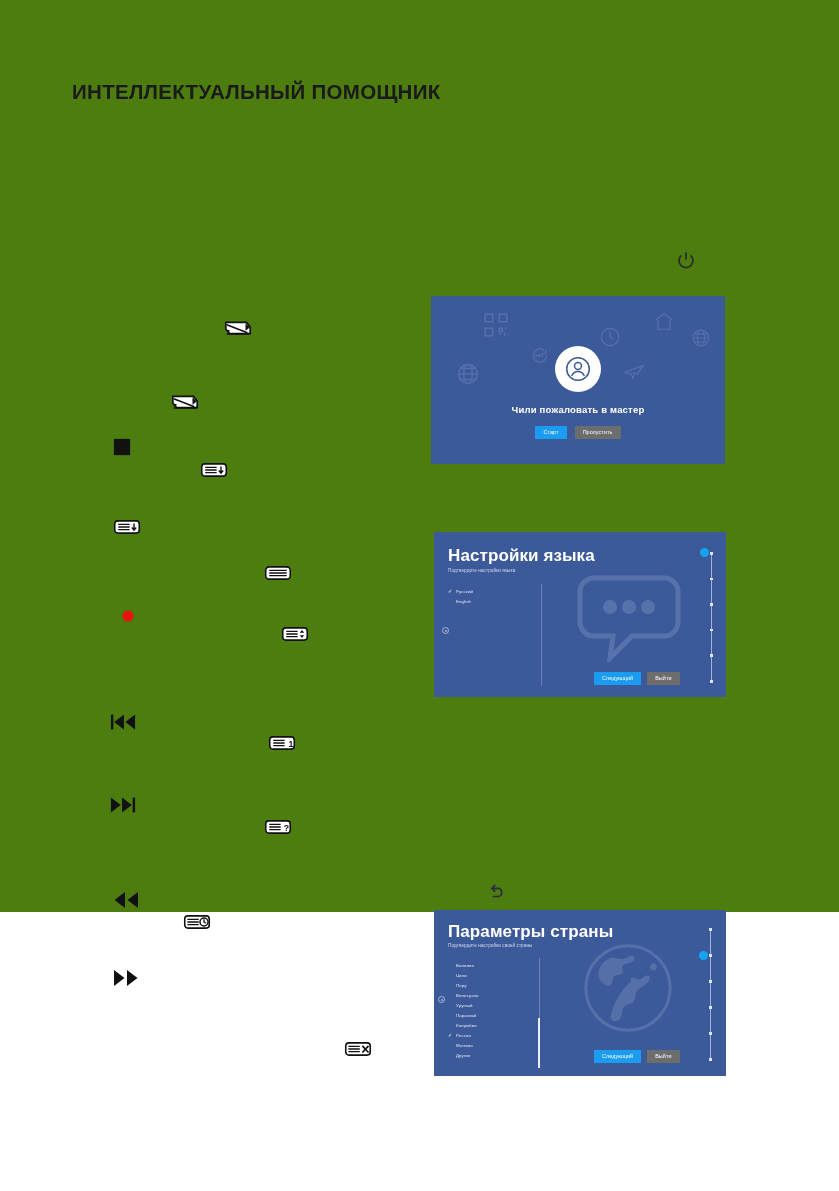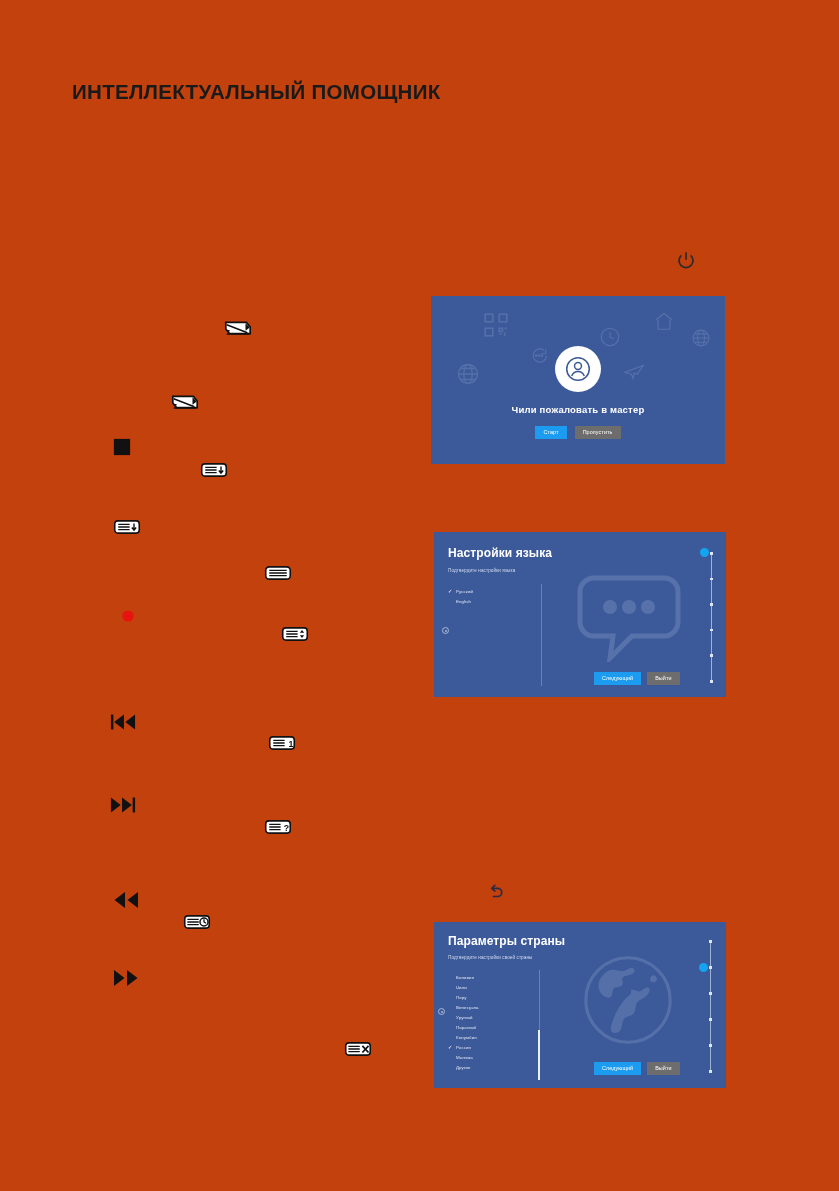--- a/index.html
+++ b/index.html
@@ -2,21 +2,21 @@
 <html><head>
 <meta charset="utf-8">
 <style>
   * { box-sizing: border-box; margin: 0; padding: 0; }
   html, body {
     width: 839px; height: 1191px;
     background: #ffffff;
     font-family: "Liberation Sans", sans-serif;
     overflow: hidden;
   }
-  .page { position: relative; width: 839px; height: 1191px; background:#c2410c;padding-left:7px; }
+  .page { position: relative; width: 839px; height: 912px; background:#4d7c0f;padding-left:7px; }
 
   
   .doc-title {
     position: absolute; left: 72px; top: 80px;
     font-size: 20.5px; font-weight: bold; letter-spacing: 0.3px;
     color: #1a1a1a; white-space: nowrap;
   }
 
   
   .glyph {
@@ -62,21 +62,21 @@
     font-family: "Liberation Sans", sans-serif;
     white-space: nowrap;
   }
   .btn-primary { background: #1b9cf0; }
   .btn-muted   { background: #6d6d6d; }
 
   
   .panel-title {
     position: absolute; left: 14px;
     color: #ffffff; font-weight: bold; letter-spacing: 0.1px;
-    font-size: 12px;
+    font-size: 17px;
   }
   .panel-sub {
     position: absolute; left: 14px;
     color: #cfd9ee; font-size: 4.6px; letter-spacing: 0.1px;
   }
   .opt-list { position: absolute; }
   .opt-row {
     display: flex; align-items: center;
     height: 10px; font-size: 4.4px; color: #dfe6f5;
     letter-spacing: 0.1px; white-space: nowrap;
@@ -343,21 +343,21 @@
           <div class="step-tick" style="left: 276.2px; top: 45.6px;"></div>
           <div class="step-tick" style="left: 276.2px; top: 71.2px;"></div>
           <div class="step-tick" style="left: 276.2px; top: 96.8px;"></div>
           <div class="step-tick" style="left: 276.2px; top: 122.4px;"></div>
           <div class="step-tick" style="left: 276.2px; top: 148px;"></div>
         </div>
       <div class="step-dot" style="left:266px; top:16px;"></div>
     </div>
   </div>
 
-  <div class="panel" id="panel-country" style="left: 434px; top: 910px; width: 292px; height: 166px; background: rgb(60, 90, 154); margin-top: 12px;">
+  <div class="panel" id="panel-country" style="left: 434px; top: 910px; width: 292px; height: 166px; background: rgb(60, 90, 154);">
     <div class="panel-inner">
 
       <div class="globe-art" style="left:148px;top:32px;opacity:.20;">
         <svg width="92" height="92" viewBox="0 0 24 24" fill="none" stroke="#b9c9e8" stroke-width="0.8">
           <circle cx="12" cy="12" r="11"></circle>
           <path fill="#b9c9e8" stroke="none" d="M7.4 4.2c1.3-.4 2.6.5 3.6.2s1.4-1 2.3-.7c.7.2.4 1.1-.2 1.5-.8.5-2 .3-2.5 1-.4.6.3 1.2 0 1.8-.4.7-1.6.4-2.2.9-.7.6-.2 1.8-.9 2.3-.8.6-2-.2-2.6-1-.7-1-.8-2.5-.2-3.6.6-1.1 1.6-2 2.7-2.4z"></path>
           <path fill="#b9c9e8" stroke="none" d="M12.8 9.4c.9-.3 1.7.6 2.4.3.8-.3 1.5-1.3 2.2-.8.6.4 0 1.4-.5 1.9-.7.8-1.9 1-2.5 1.8-.6.9-.3 2.2-1 3-.6.7-1.8.6-2.4 1.3-.7.8-.4 2.1-1 3-.5.7-1.6 1-2.2.4-.5-.5-.2-1.4 0-2.1.4-1.3.9-2.6 1.6-3.8.8-1.4 1.8-2.7 3-3.7.2-.2.3-.3.4-.3z"></path>
           <path fill="#b9c9e8" stroke="none" d="M18.4 5.6c.7-.2 1.3.6 1.1 1.2-.2.6-1.1.8-1.5.4-.4-.4-.2-1.4.4-1.6z"></path>
         </svg>
       </div>

